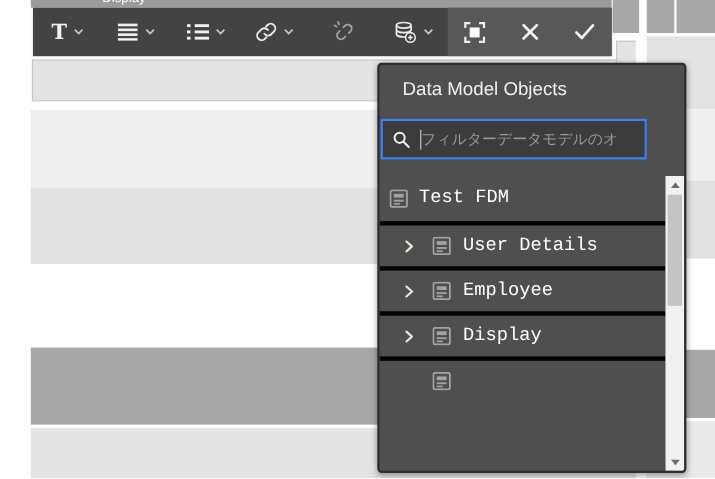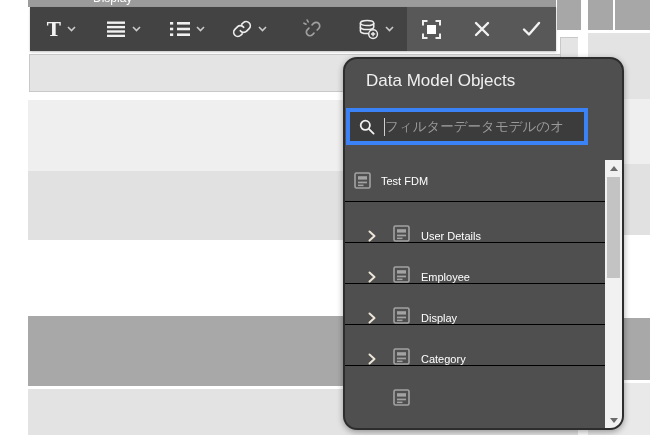--- a/index.html
+++ b/index.html
@@ -31,40 +31,40 @@
              display:flex; z-index:5; box-shadow:0 1px 2px rgba(0,0,0,.25); }
   .tb-left  { display:flex; width:377px; }
   .tb-right { display:flex; width:149px; background:#585858; }
   .tb-btn { flex:1; display:flex; align-items:center; justify-content:center; gap:6px; cursor:pointer; }
   .tb-btn svg { display:block; }
   .tb-T { font-family:"DejaVu Serif","Liberation Serif",serif; font-weight:bold; font-size:19px; color:#f2f2f2; line-height:1; }
   .dim { opacity:.55; }
 
   
   .panel { position:absolute; left:343px; top:57px; width:281px; height:373px;
-           background:#4f4f4f; border:2px solid #2d2d2d; border-radius:14px;
+           background:#4f4f4f; border:2px solid #2d2d2d; border-radius:4px;
            z-index:10; overflow:hidden; box-shadow:0 2px 6px rgba(0,0,0,.35); }
   .panel-title { position:absolute; left:21px; top:12px; font-size:17px; color:#f0f0f0; }
   .searchbox { position:absolute; left:1px; top:49px; width:242px; height:37px;
-               background:#3c3c3c; border:4px solid #3b82f6; display:flex; align-items:center; padding:0 8px 0 9px; }
+               background:#3c3c3c; border:2px solid #3b82f6; display:flex; align-items:center; padding:0 8px 0 9px; }
   .searchbox svg { flex:none; margin-right:9px; }
   .cursor { width:1px; height:18px; background:#cfcfcf; flex:none; animation:blink 1.1s steps(1) infinite; }
   @keyframes blink { 50% { opacity:0; } }
   .searchbox input { flex:1; min-width:0; background:transparent; border:none; outline:none;
                      font-size:13.5px; color:#e8e8e8; font-family:inherit; }
   .searchbox input::placeholder { color:#9a9a9a; opacity:1; }
 
   .dmo-list { position:absolute; left:0; top:101px; right:17px; bottom:0; overflow:hidden; }
   .row { display:flex; align-items:center; height:41px; padding-left:9px; cursor:pointer; }
-  .row + .row { border-top:1px solid #000000;align-items:flex-end; }
+  .row + .row { border-top:4px solid #000000; }
   .row.child { padding-left:23px; }
   .chev { width:9px; margin-right:16px; display:flex; align-items:center; }
   .dmo-ic { width:17px; margin-right:10px; display:flex; align-items:center; }
   .row.child .dmo-ic { margin-right:11px; }
-  .row-label { color:#ffffff; font-size:11px; }
+  .row-label { color:#ffffff; font-size:17px;font-family:Liberation Mono, monospace; }
 
   
   .sb { position:absolute; top:101px; right:0; width:17px; bottom:0; background:#f1f1f1; }
   .sb-up, .sb-down { position:absolute; left:0; width:17px; height:16px; display:flex; align-items:center; justify-content:center; cursor:pointer; }
   .sb-up { top:0; } .sb-down { bottom:0; }
   .sb-thumb { position:absolute; left:2px; top:17px; width:13px; height:101px; background:#c3c3c3; cursor:pointer; }
   .tri-up   { width:0; height:0; border-left:4px solid transparent; border-right:4px solid transparent; border-bottom:5px solid #6b6b6b; }
   .tri-down { width:0; height:0; border-left:4px solid transparent; border-right:4px solid transparent; border-top:5px solid #6b6b6b; }
 </style>
 </head>
@@ -257,36 +257,20 @@
       <svg width="17" height="17" viewBox="0 0 17 17">
         <rect x="1" y="1" width="15" height="15" rx="1.5" fill="none" stroke="#a3a3a3" stroke-width="1.6"></rect>
         <rect x="4" y="4.2" width="9" height="3.4" fill="#a3a3a3"></rect>
         <rect x="4" y="9.6" width="9" height="1.7" fill="#a3a3a3"></rect>
         <rect x="4" y="12.6" width="5.5" height="1.5" fill="#a3a3a3"></rect>
       </svg>
     </span>
     <span class="row-label">Display</span>
   </div>
         <div class="row child">
-    <span class="chev">
-      <svg width="8" height="12" viewBox="0 0 8 12">
-              <polyline points="1.5,1.5 6.5,6 1.5,10.5" fill="none" stroke="#ece5d8" stroke-width="2" stroke-linecap="round" stroke-linejoin="round"></polyline>
-            </svg>
-    </span>
-    <span class="dmo-ic">
-      <svg width="17" height="17" viewBox="0 0 17 17">
-        <rect x="1" y="1" width="15" height="15" rx="1.5" fill="none" stroke="#a3a3a3" stroke-width="1.6"></rect>
-        <rect x="4" y="4.2" width="9" height="3.4" fill="#a3a3a3"></rect>
-        <rect x="4" y="9.6" width="9" height="1.7" fill="#a3a3a3"></rect>
-        <rect x="4" y="12.6" width="5.5" height="1.5" fill="#a3a3a3"></rect>
-      </svg>
-    </span>
-    <span class="row-label">Category</span>
-  </div>
-        <div class="row child">
     <span class="chev" style="visibility: hidden;">
       <svg width="8" height="12" viewBox="0 0 8 12">
               <polyline points="1.5,1.5 6.5,6 1.5,10.5" fill="none" stroke="#ece5d8" stroke-width="2" stroke-linecap="round" stroke-linejoin="round"></polyline>
             </svg>
     </span>
     <span class="dmo-ic">
       <svg width="17" height="17" viewBox="0 0 17 17">
         <rect x="1" y="1" width="15" height="15" rx="1.5" fill="none" stroke="#a3a3a3" stroke-width="1.6"></rect>
         <rect x="4" y="4.2" width="9" height="3.4" fill="#a3a3a3"></rect>
         <rect x="4" y="9.6" width="9" height="1.7" fill="#a3a3a3"></rect>

